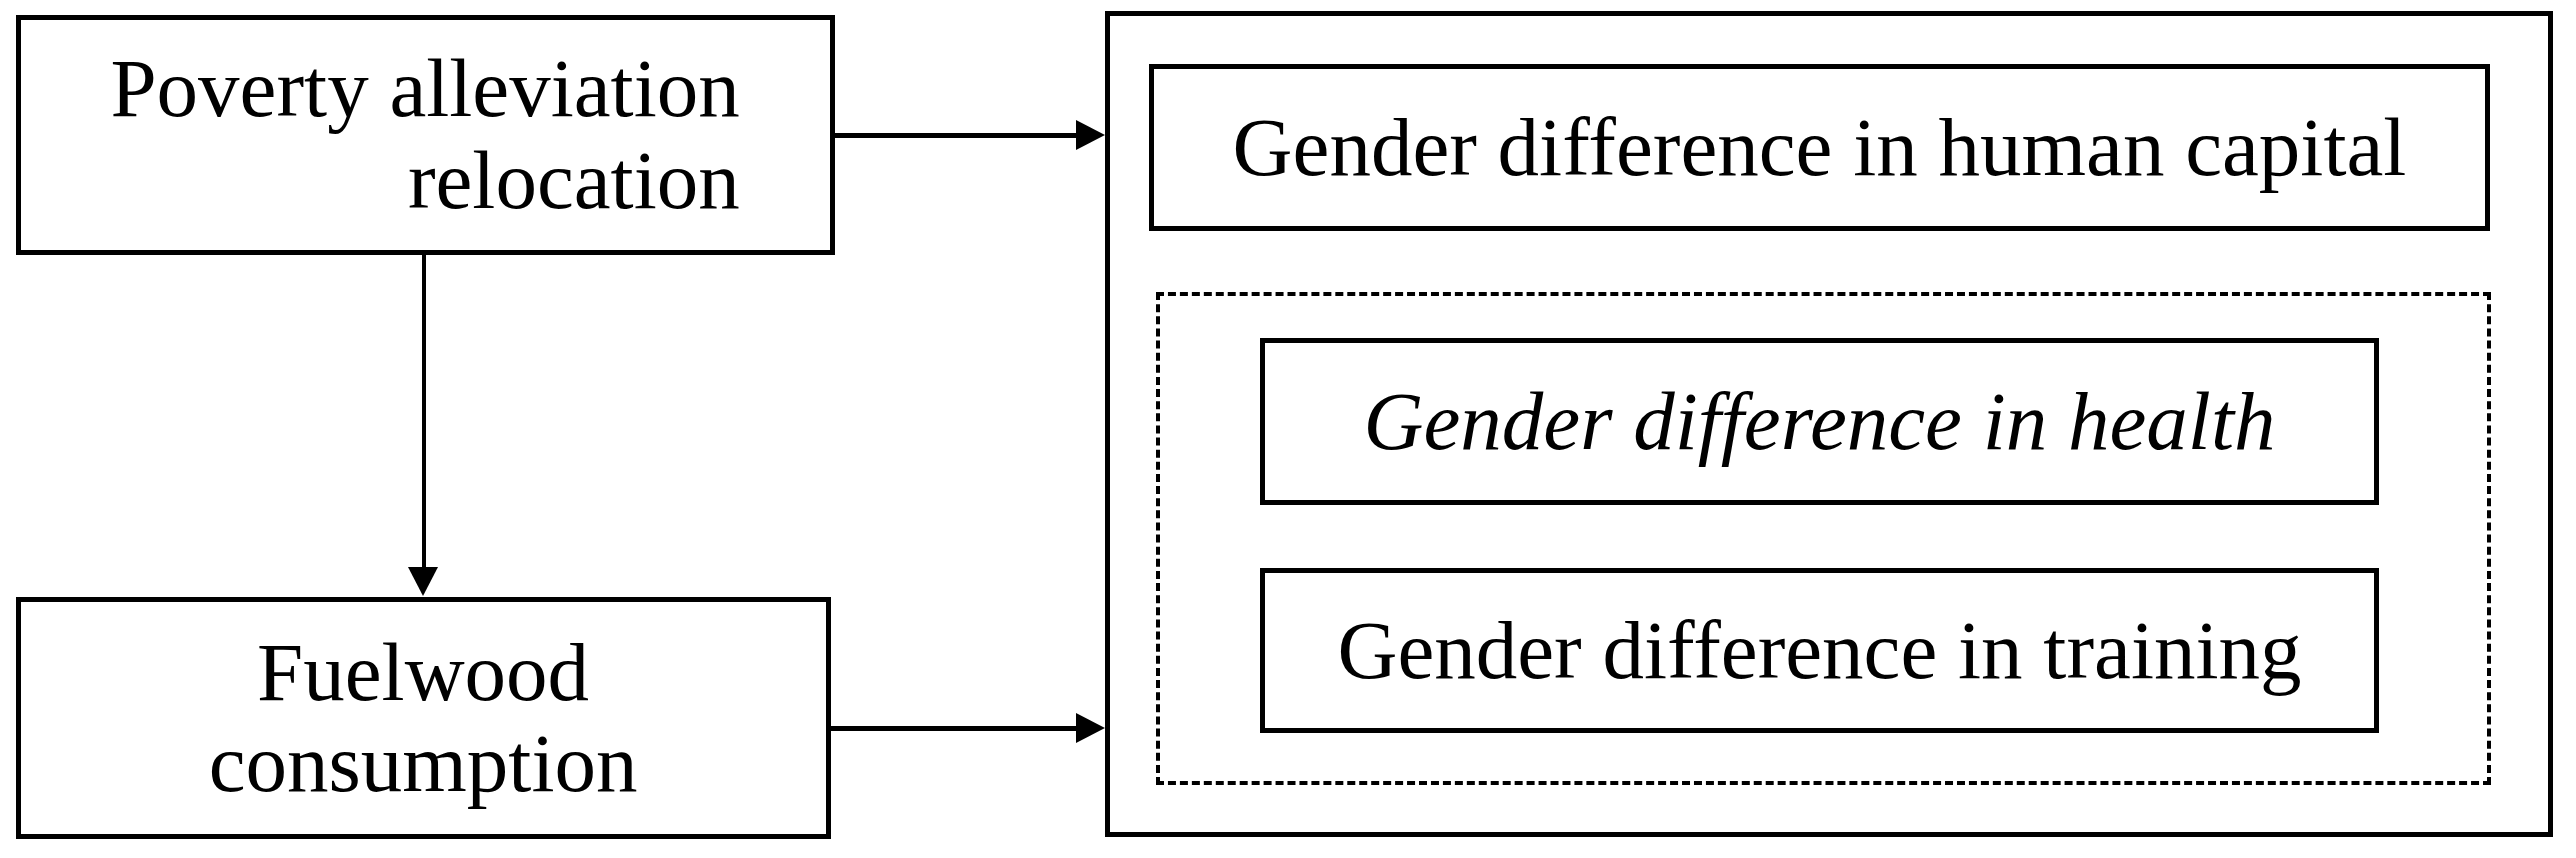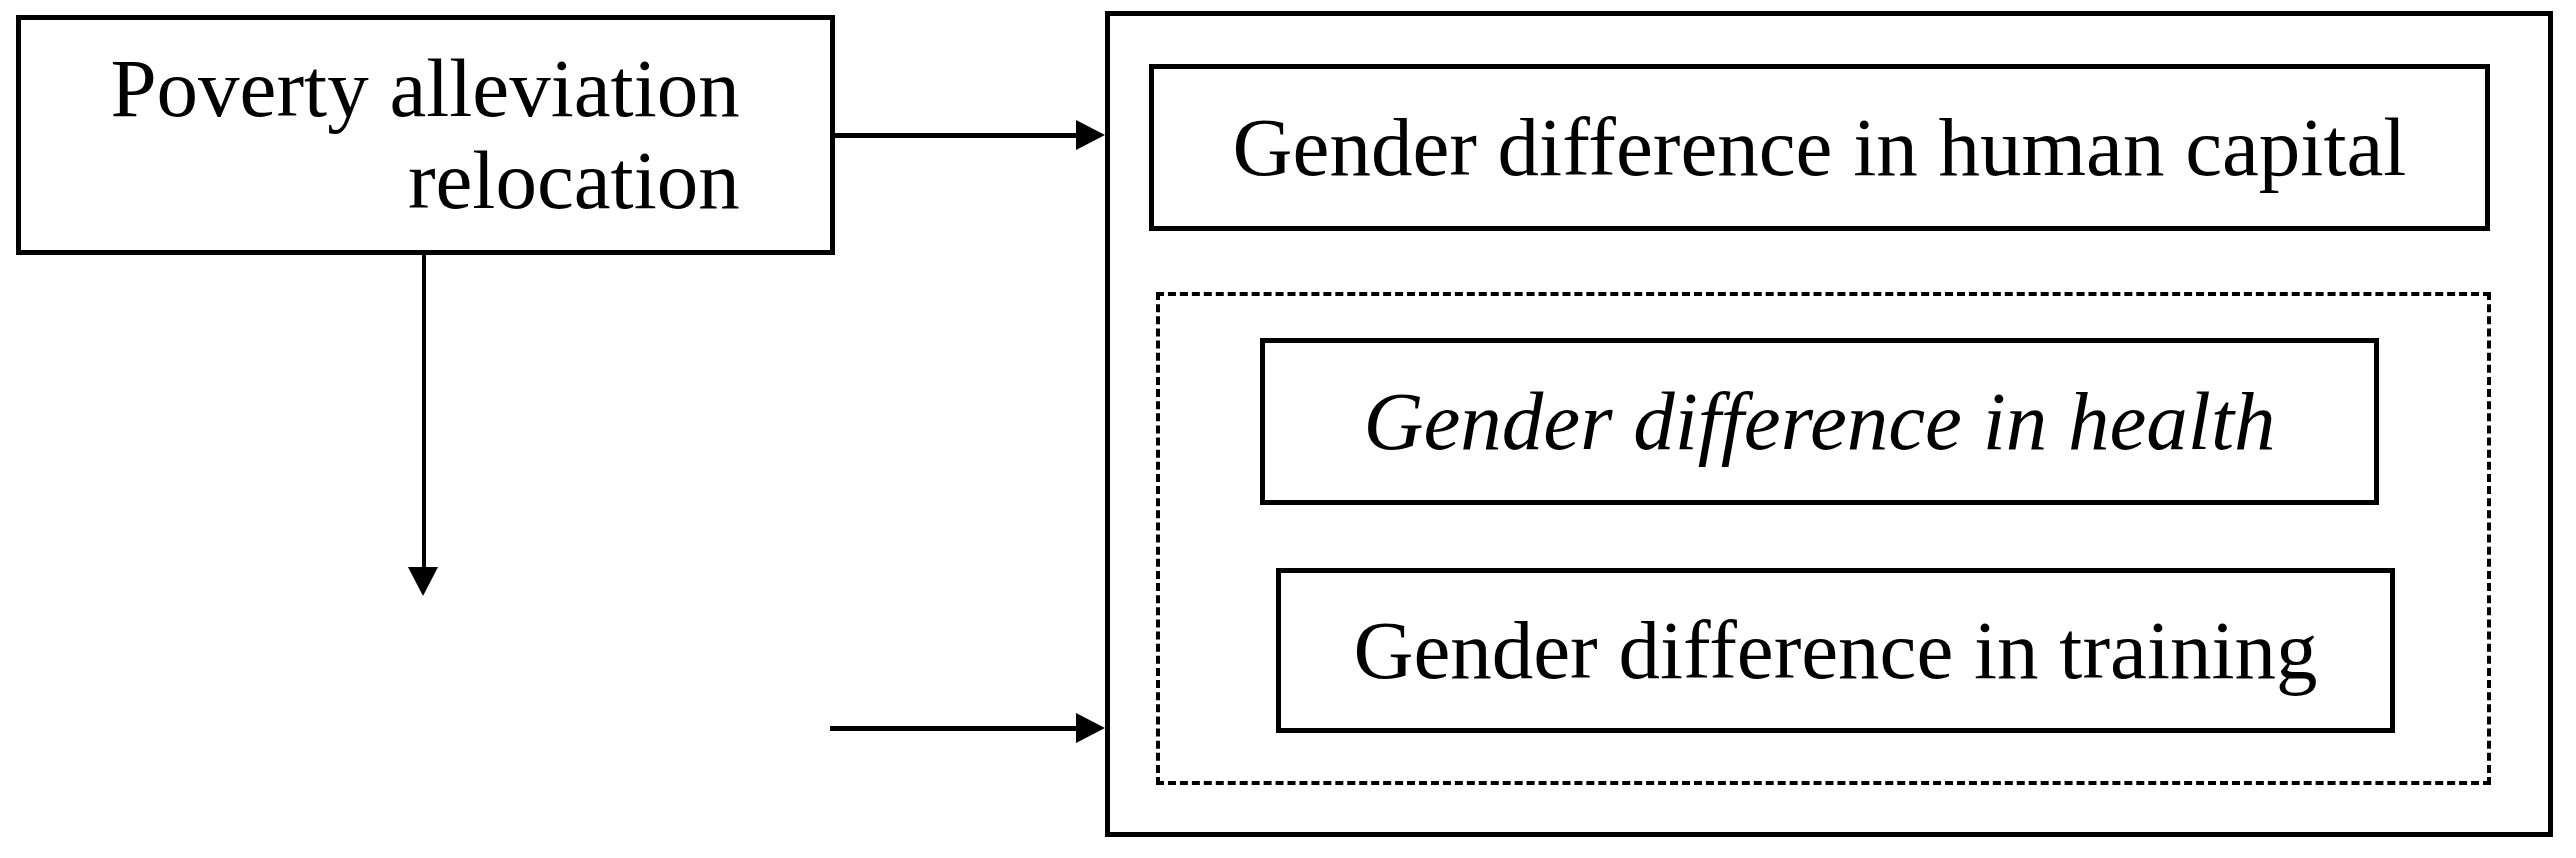--- a/index.html
+++ b/index.html
@@ -65,20 +65,24 @@
 </head>
 <body>
 
 <div class="canvas">
 
   <div class="node" style="left:15.6px; top:14.7px; width:819px; height:240px;text-align:right;">
     <span>Poverty alleviation
 relocation</span>
   </div>
 
+  <div class="node" style="left:15.6px; top:597px; width:815px; height:242px;">
+    <span>Fuelwood
+consumption</span>
+  </div>
 
   <div class="edge-line" style="left:834px; top:133px; width:244px; height:5.2px;"></div>
   <div class="arrowhead right" style="left:1076px; top:120px;"></div>
 
   <div class="edge-line" style="left:422px; top:255px; width:4.3px; height:312px;"></div>
   <div class="arrowhead down" style="left:408px; top:567px;"></div>
 
   <div class="edge-line" style="left:830px; top:726px; width:248px; height:5.2px;"></div>
   <div class="arrowhead right" style="left:1076px; top:713px;"></div>
 
@@ -87,21 +91,21 @@
     <div class="node" style="left:39px; top:48px; width:1341px; height:167px;">
       <span>Gender difference in human capital</span>
     </div>
 
     <div class="dashed-box" style="left:46px; top:276px; width:1335px; height:493px;">
 
       <div class="node" style="left:100px; top:42px; width:1119px; height:167px;font-style:italic;">
         <span>Gender difference in health</span>
       </div>
 
-      <div class="node" style="left:100px; top:272px; width:1119px; height:165px;margin-left:16px;">
+      <div class="node" style="left:100px; top:272px; width:1119px; height:165px;">
         <span>Gender difference in training</span>
       </div>
 
     </div>
   </div>
 
 </div>
 
 
 </body></html>

